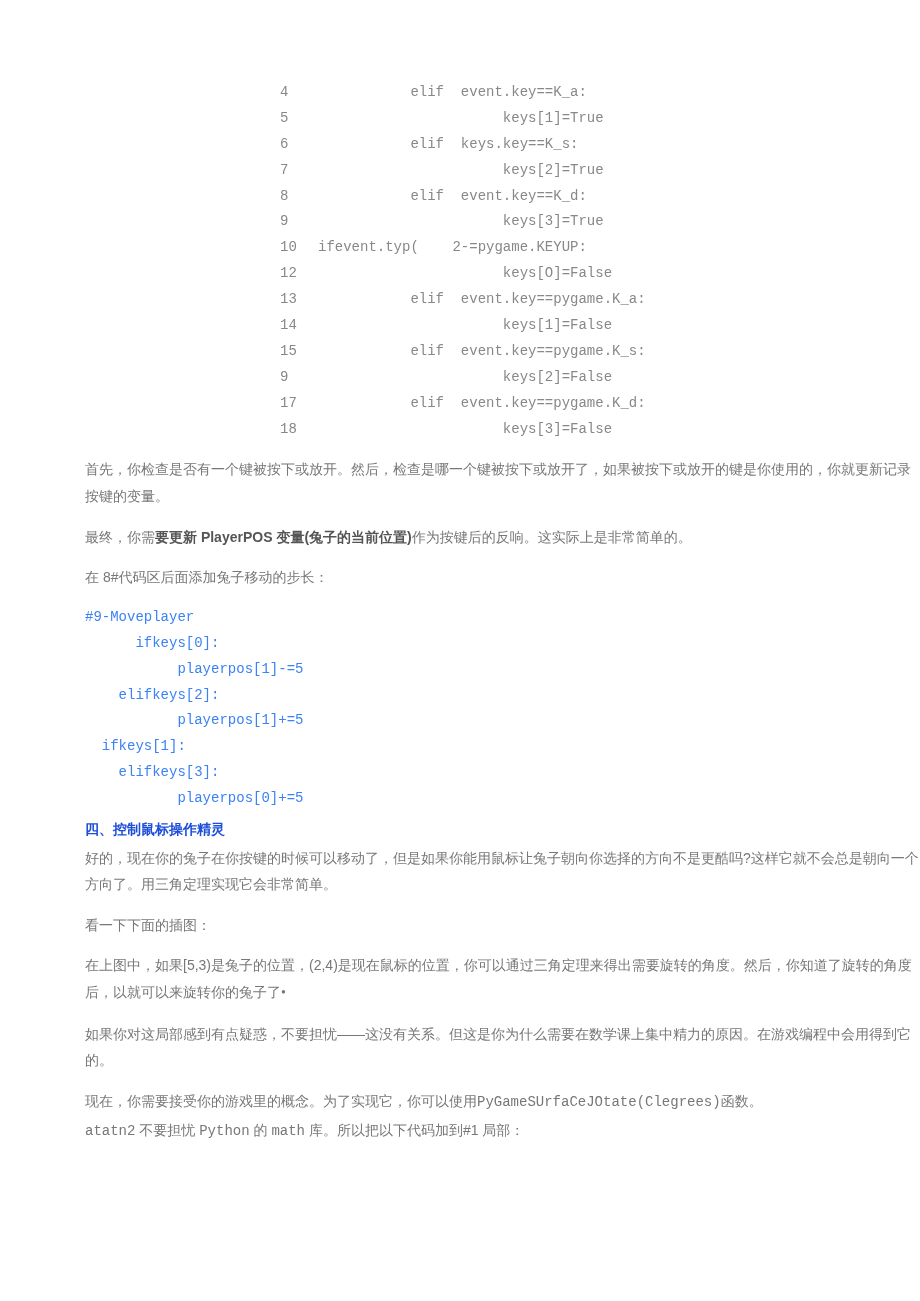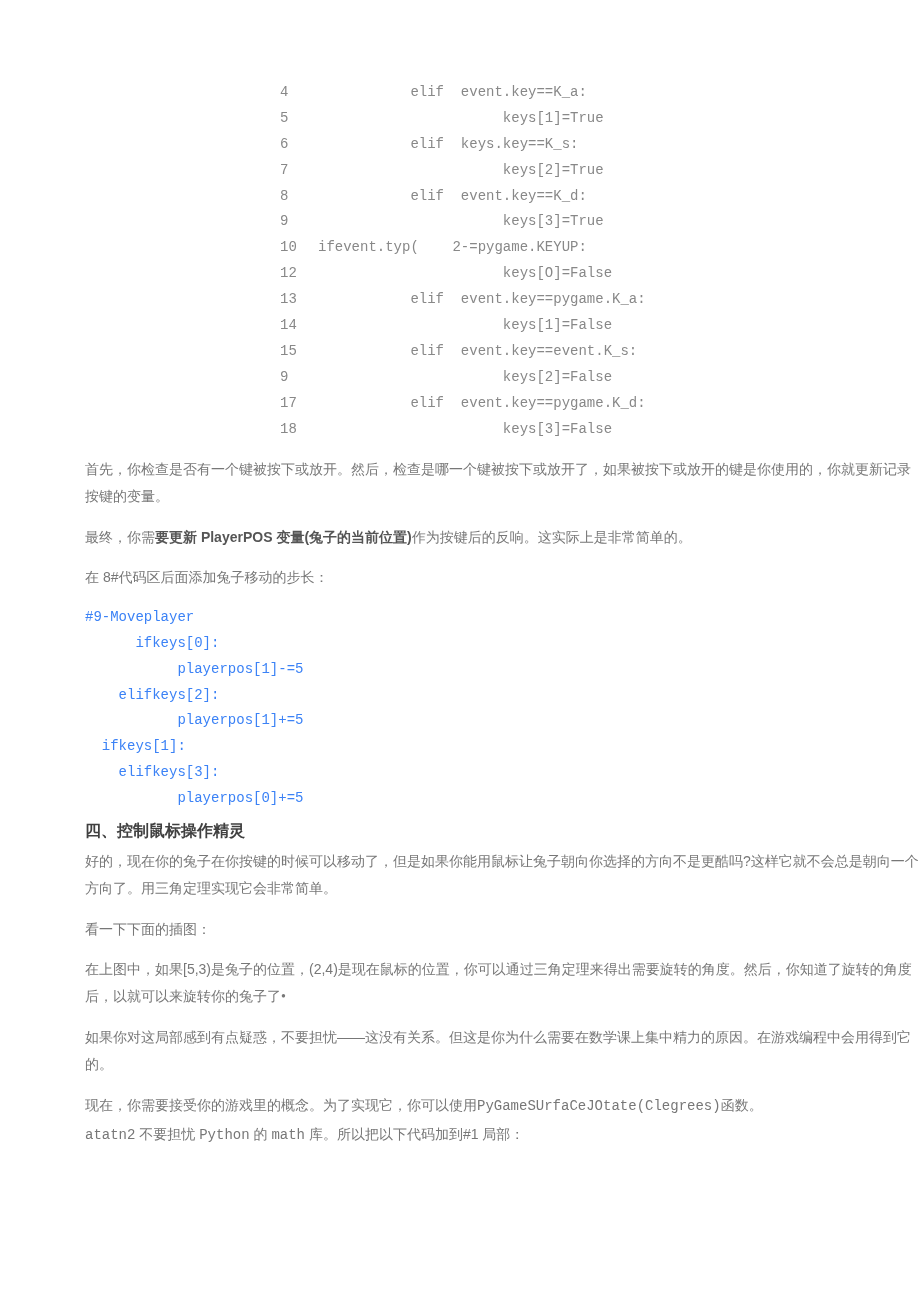--- a/index.html
+++ b/index.html
@@ -47,22 +47,22 @@
   }
   .code2 {
     font-family: "Courier New", monospace;
     color: #3b82f6;
     line-height: 1.85;
     margin-bottom: 4px;
   }
   .code2 div { white-space: pre; }
   .h4 {
     font-weight: bold;
-    color: #404040;
-    font-size: 16px;
+    color: #1d4ed8;
+    font-size: 14px;
     margin-bottom: 2px;
   }
   .dot { font-family: "SimSun", serif; }
 </style>
 </head>
 <body>
 
 <div class="page">
 
   <div class="code-block" id="code1">
@@ -101,21 +101,21 @@
       <div class="code-line">
         <span class="lineno">13</span>
         <span class="codetxt">           elif  event.key==pygame.K_a:</span>
       </div>
       <div class="code-line">
         <span class="lineno">14</span>
         <span class="codetxt">                      keys[1]=False</span>
       </div>
       <div class="code-line">
         <span class="lineno">15</span>
-        <span class="codetxt">           elif  event.key==event.K_s:</span>
+        <span class="codetxt">           elif  event.key==pygame.K_s:</span>
       </div>
       <div class="code-line">
         <span class="lineno">9</span>
         <span class="codetxt">                      keys[2]=False</span>
       </div>
       <div class="code-line">
         <span class="lineno">17</span>
         <span class="codetxt">           elif  event.key==pygame.K_d:</span>
       </div>
       <div class="code-line">

